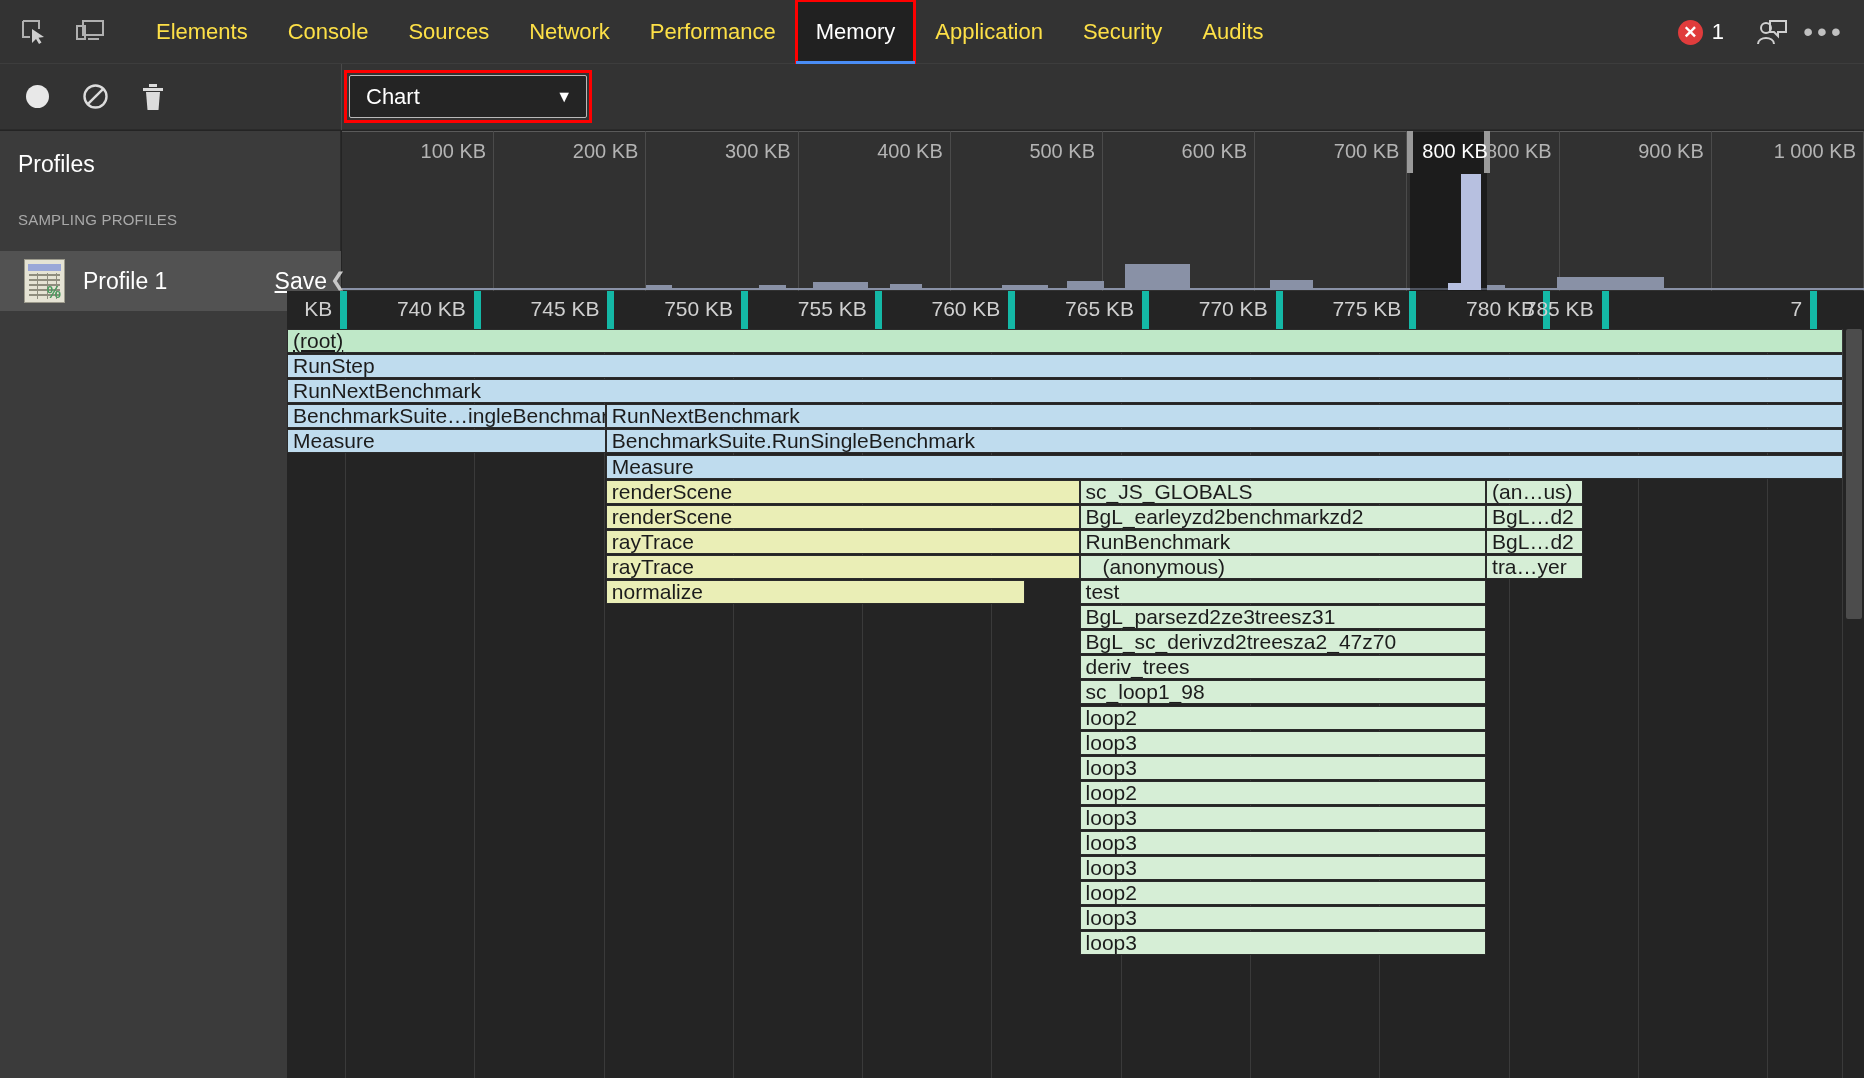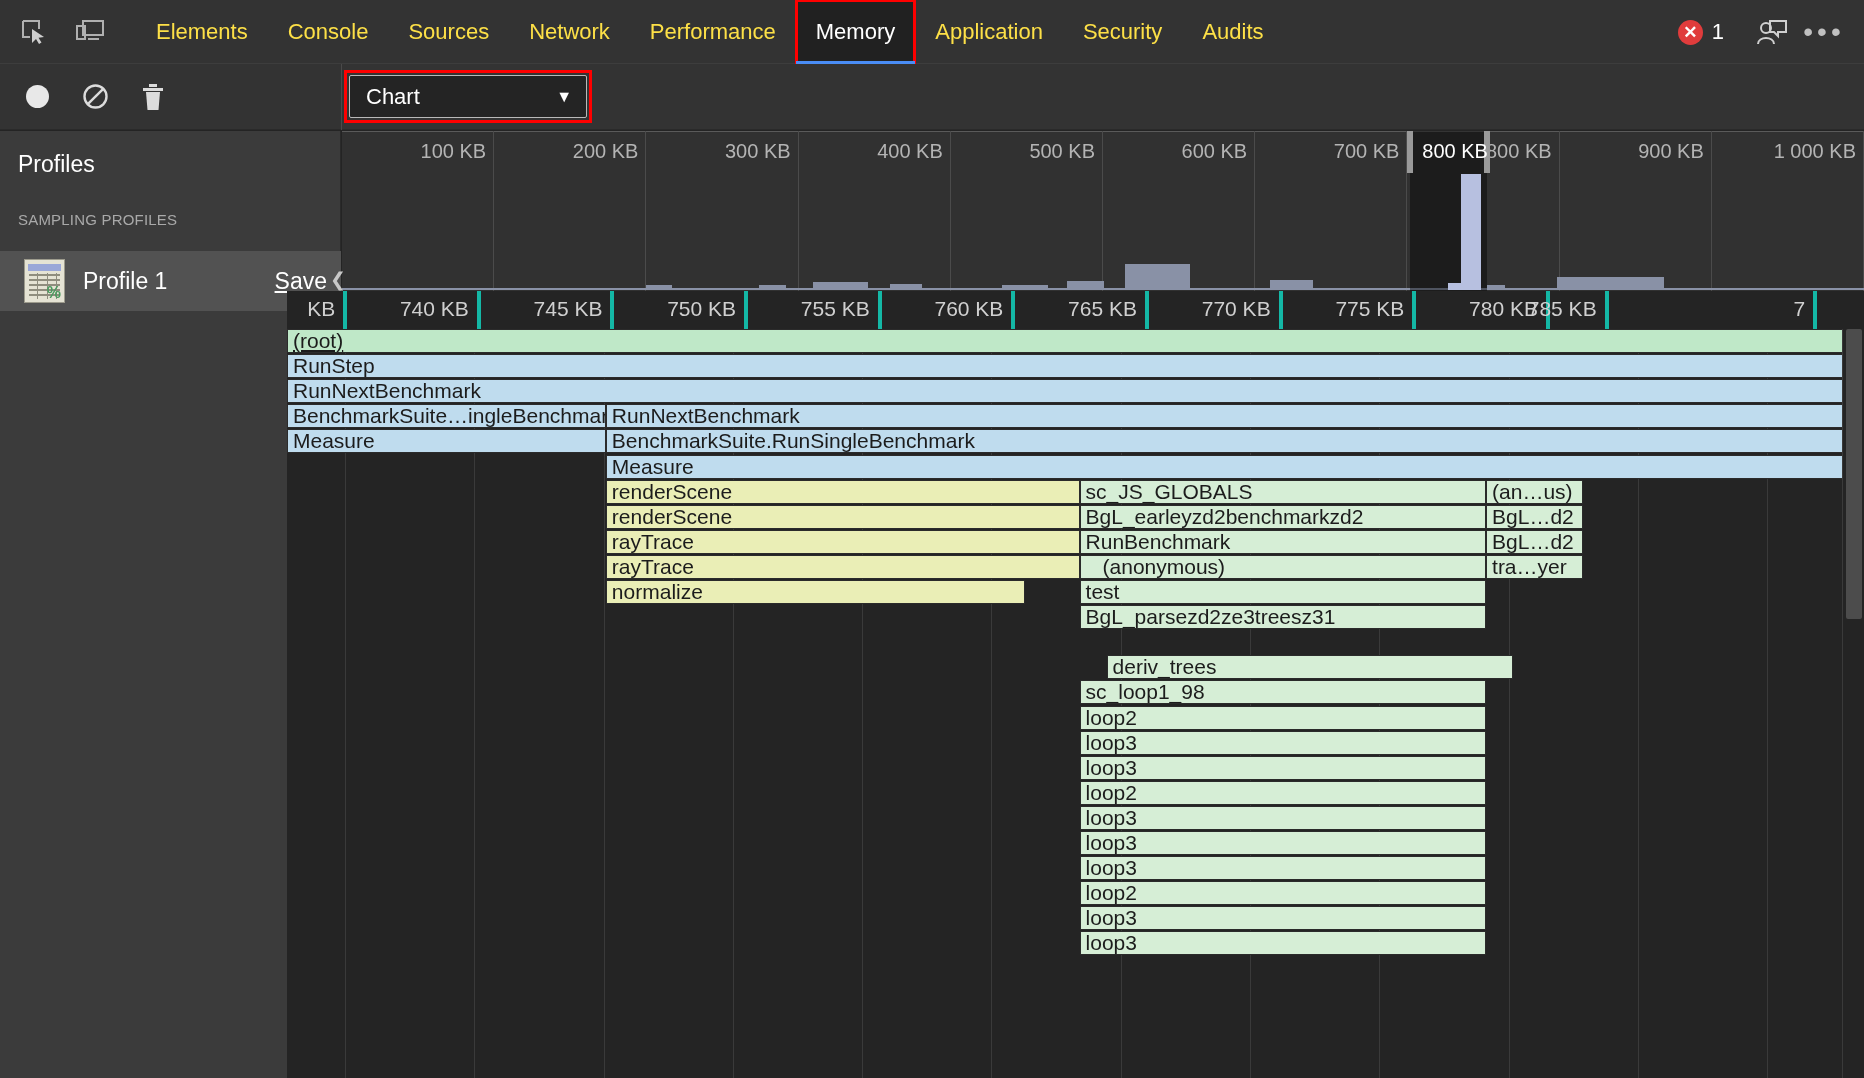--- a/index.html
+++ b/index.html
@@ -152,21 +152,21 @@
   .ov-topline {
     position: absolute; left: 0; top: 0; width: 100%; height: 1px; background: #5a5a5a;
   }
 
   
   .detail-ruler {
     position: absolute; left: 287px; top: 291px; width: 1577px; height: 38px;
     background: #242424;
   }
   .dr-tick {
-    position: absolute; top: 0; height: 38px; border-right: 4px solid #14b8a6;
+    position: absolute; top: 0; height: 38px; border-right: 7px solid #14b8a6;
   }
   .dr-tick span {
     position: absolute; right: 8px; top: 6px;
     font-size: 21px; color: #d0d0d0; white-space: nowrap;
   }
 
   
   .flame {
     position: absolute; left: 287px; top: 329px; width: 1577px; height: 749px;
     background: #242424; overflow: hidden;
@@ -443,21 +443,22 @@
       <div class="fl-bar c-lgreen" title="BgL…d2" style="left: 1199.05px; width: 96.7797px; top: 175.7px;">BgL…d2</div>
       <div class="fl-bar c-yellow" title="rayTrace" style="left: 318.864px; width: 473.711px; top: 200.8px;">rayTrace</div>
       <div class="fl-bar c-lgreen" title="RunBenchmark" style="left: 792.575px; width: 406.475px; top: 200.8px;">RunBenchmark</div>
       <div class="fl-bar c-lgreen" title="BgL…d2" style="left: 1199.05px; width: 96.7797px; top: 200.8px;">BgL…d2</div>
       <div class="fl-bar c-yellow" title="rayTrace" style="left: 318.864px; width: 473.711px; top: 225.9px;">rayTrace</div>
       <div class="fl-bar c-lgreen" title="(anonymous)" style="left: 792.575px; width: 406.475px; top: 225.9px; padding-left: 22px;">(anonymous)</div>
       <div class="fl-bar c-lgreen" title="tra…yer" style="left: 1199.05px; width: 96.7797px; top: 225.9px;">tra…yer</div>
       <div class="fl-bar c-yellow" title="normalize" style="left: 318.864px; width: 419px; top: 251px;">normalize</div>
       <div class="fl-bar c-lgreen" title="test" style="left: 792.575px; width: 406.475px; top: 251px;">test</div>
       <div class="fl-bar c-lgreen" title="BgL_parsezd2ze3treesz31" style="left: 792.575px; width: 406.475px; top: 276.1px;">BgL_parsezd2ze3treesz31</div>
-      <div class="fl-bar c-lgreen" title="deriv_trees" style="left: 792.575px; width: 406.475px; top: 326.3px; margin-left: 27px;">deriv_trees</div>
+      <div class="fl-bar c-lgreen" title="BgL_sc_derivzd2treesza2_47z70" style="left: 792.575px; width: 406.475px; top: 301.2px;">BgL_sc_derivzd2treesza2_47z70</div>
+      <div class="fl-bar c-lgreen" title="deriv_trees" style="left: 792.575px; width: 406.475px; top: 326.3px;">deriv_trees</div>
       <div class="fl-bar c-lgreen" title="sc_loop1_98" style="left: 792.575px; width: 406.475px; top: 351.4px;">sc_loop1_98</div>
       <div class="fl-bar c-lgreen" title="loop2" style="left: 792.575px; width: 406.475px; top: 376.5px;">loop2</div>
       <div class="fl-bar c-lgreen" title="loop3" style="left: 792.575px; width: 406.475px; top: 401.6px;">loop3</div>
       <div class="fl-bar c-lgreen" title="loop3" style="left: 792.575px; width: 406.475px; top: 426.7px;">loop3</div>
       <div class="fl-bar c-lgreen" title="loop2" style="left: 792.575px; width: 406.475px; top: 451.8px;">loop2</div>
       <div class="fl-bar c-lgreen" title="loop3" style="left: 792.575px; width: 406.475px; top: 476.9px;">loop3</div>
       <div class="fl-bar c-lgreen" title="loop3" style="left: 792.575px; width: 406.475px; top: 502px;">loop3</div>
       <div class="fl-bar c-lgreen" title="loop3" style="left: 792.575px; width: 406.475px; top: 527.1px;">loop3</div>
       <div class="fl-bar c-lgreen" title="loop2" style="left: 792.575px; width: 406.475px; top: 552.2px;">loop2</div>
       <div class="fl-bar c-lgreen" title="loop3" style="left: 792.575px; width: 406.475px; top: 577.3px;">loop3</div>

